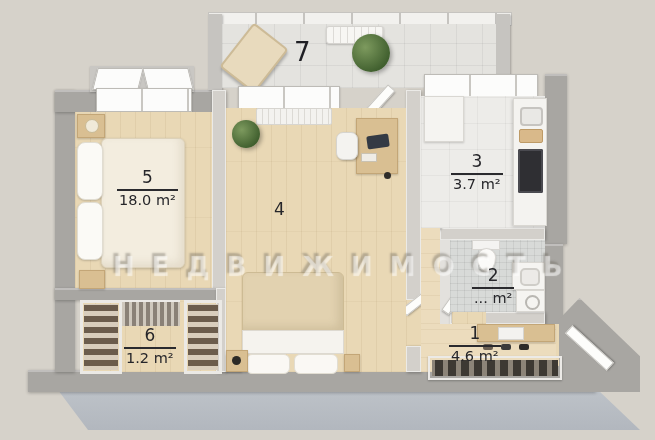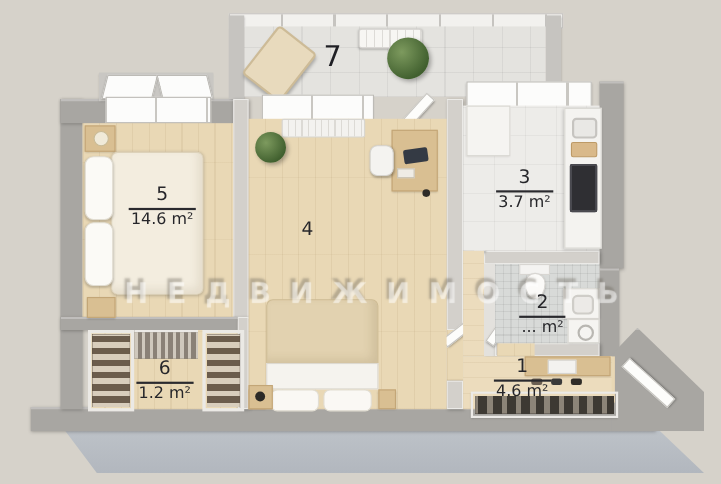--- a/index.html
+++ b/index.html
@@ -104,21 +104,21 @@
       <div class="abs" style="left:7px;top:4px;width:12px;height:12px;border-radius:50%;background:#f0ead9;border:1px solid #c9bb97;"></div>
     </div>
     <div class="abs" style="left:2px;top:26px;width:106px;height:128px;">
       <div class="abs" style="left:24px;top:0;width:82px;height:128px;background:#f3eddf;border:1px solid #ddd2ba;border-radius:6px;box-shadow:inset -4px -4px 8px rgba(120,100,60,.12), 0 1px 3px rgba(0,0,0,.2);"></div>
       <div class="abs" style="left:0;top:4px;width:24px;height:56px;background:#fbfaf6;border:1px solid #e1ddd2;border-radius:8px;box-shadow:0 1px 2px rgba(0,0,0,.18);"></div>
       <div class="abs" style="left:0;top:64px;width:24px;height:56px;background:#fbfaf6;border:1px solid #e1ddd2;border-radius:8px;box-shadow:0 1px 2px rgba(0,0,0,.18);"></div>
     </div>
     <div class="abs wood-furn" style="left:4px;top:158px;width:24px;height:17px;"></div>
     <div class="room-label" style="left:42px;top:56px;">
       <span class="room-num">5</span>
-      <span class="room-area">14.6 m²</span>
+      <span class="room-area">18.0 m²</span>
     </div>
   </div>
 
   <div class="abs wood" style="left:226px;top:108px;width:180px;height:264px;">
     <div class="abs" style="left:30px;top:0;width:74px;height:15px;background:#f3f2ef;border:1px solid #d7d5d0;border-radius:2px;background-image:repeating-linear-gradient(90deg,transparent 0 5px,#dcdad5 5px 6px);"></div>
     <div class="abs" style="left:6px;top:12px;width:28px;height:28px;border-radius:50%;background:radial-gradient(circle at 35% 35%, #7d9a5e, #41602f 72%);box-shadow:2px 2px 4px rgba(0,0,0,.3);"></div>
     <div class="abs wood-furn" style="left:130px;top:10px;width:40px;height:54px;">
       <div class="abs" style="left:10px;top:16px;width:22px;height:13px;background:#343a44;border-radius:2px;transform:rotate(-8deg);"></div>
       <div class="abs" style="left:4px;top:34px;width:14px;height:7px;background:#efece5;border:1px solid #c9c2b2;"></div>
     </div>

